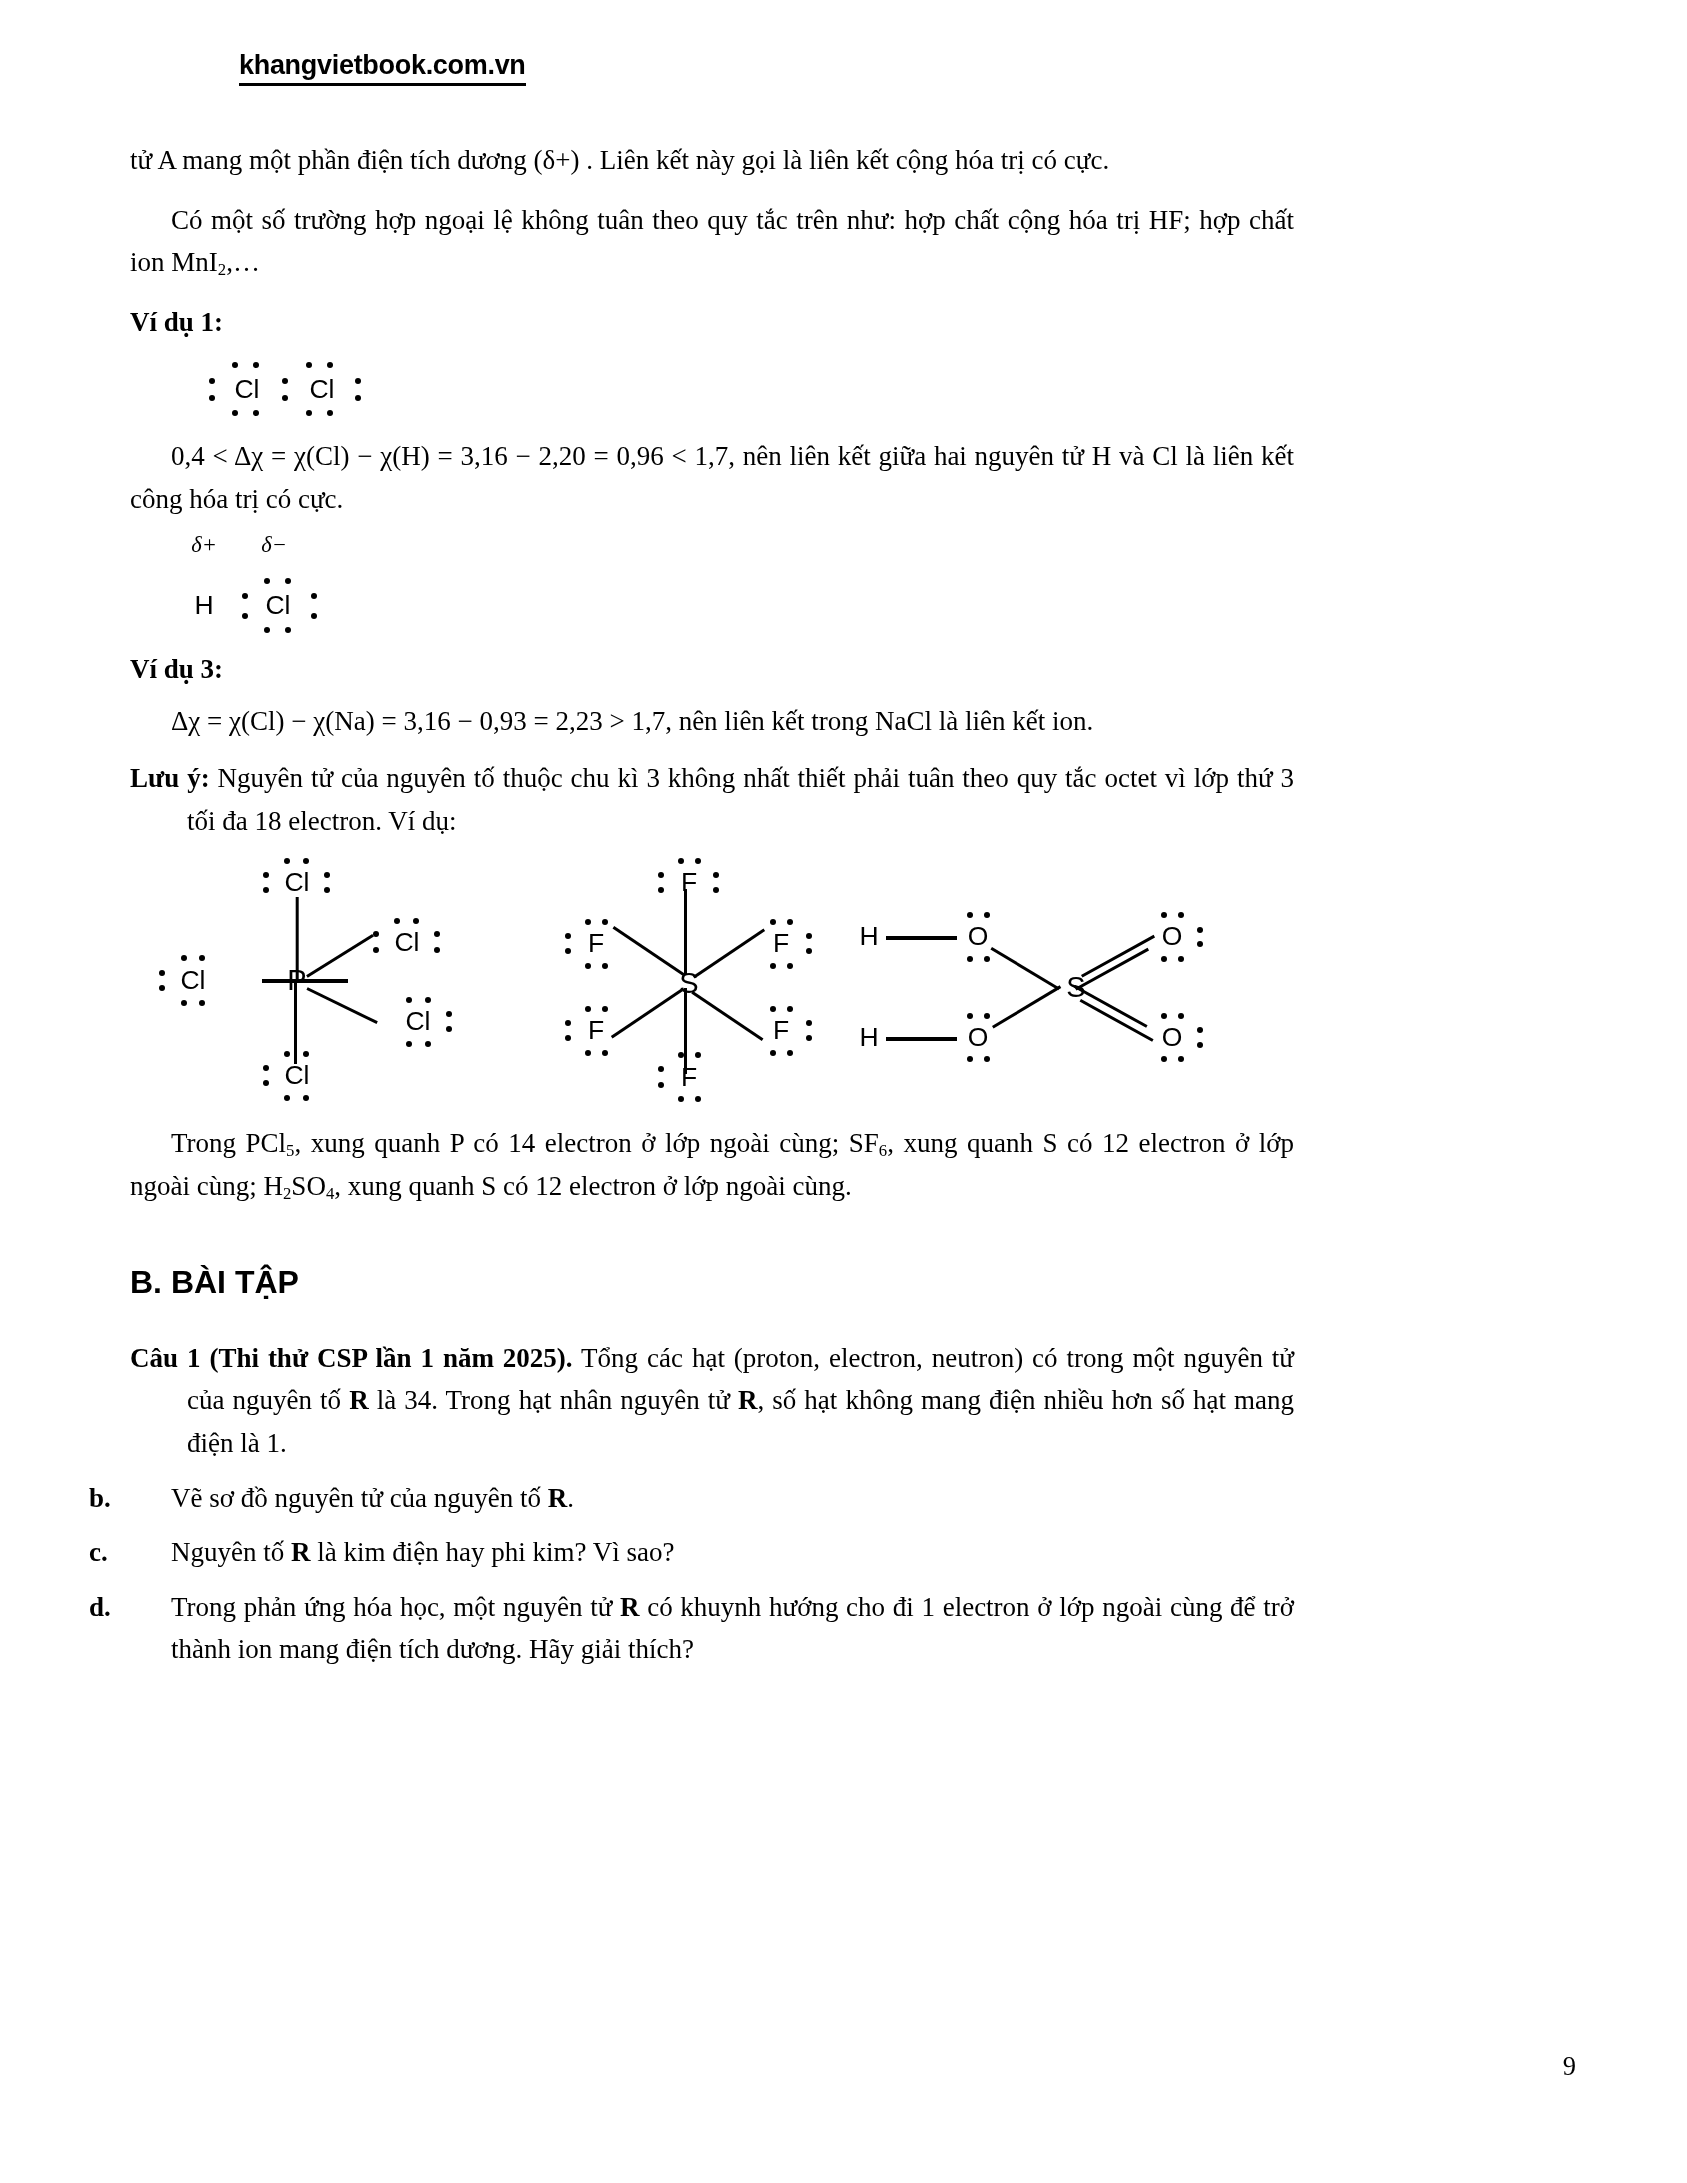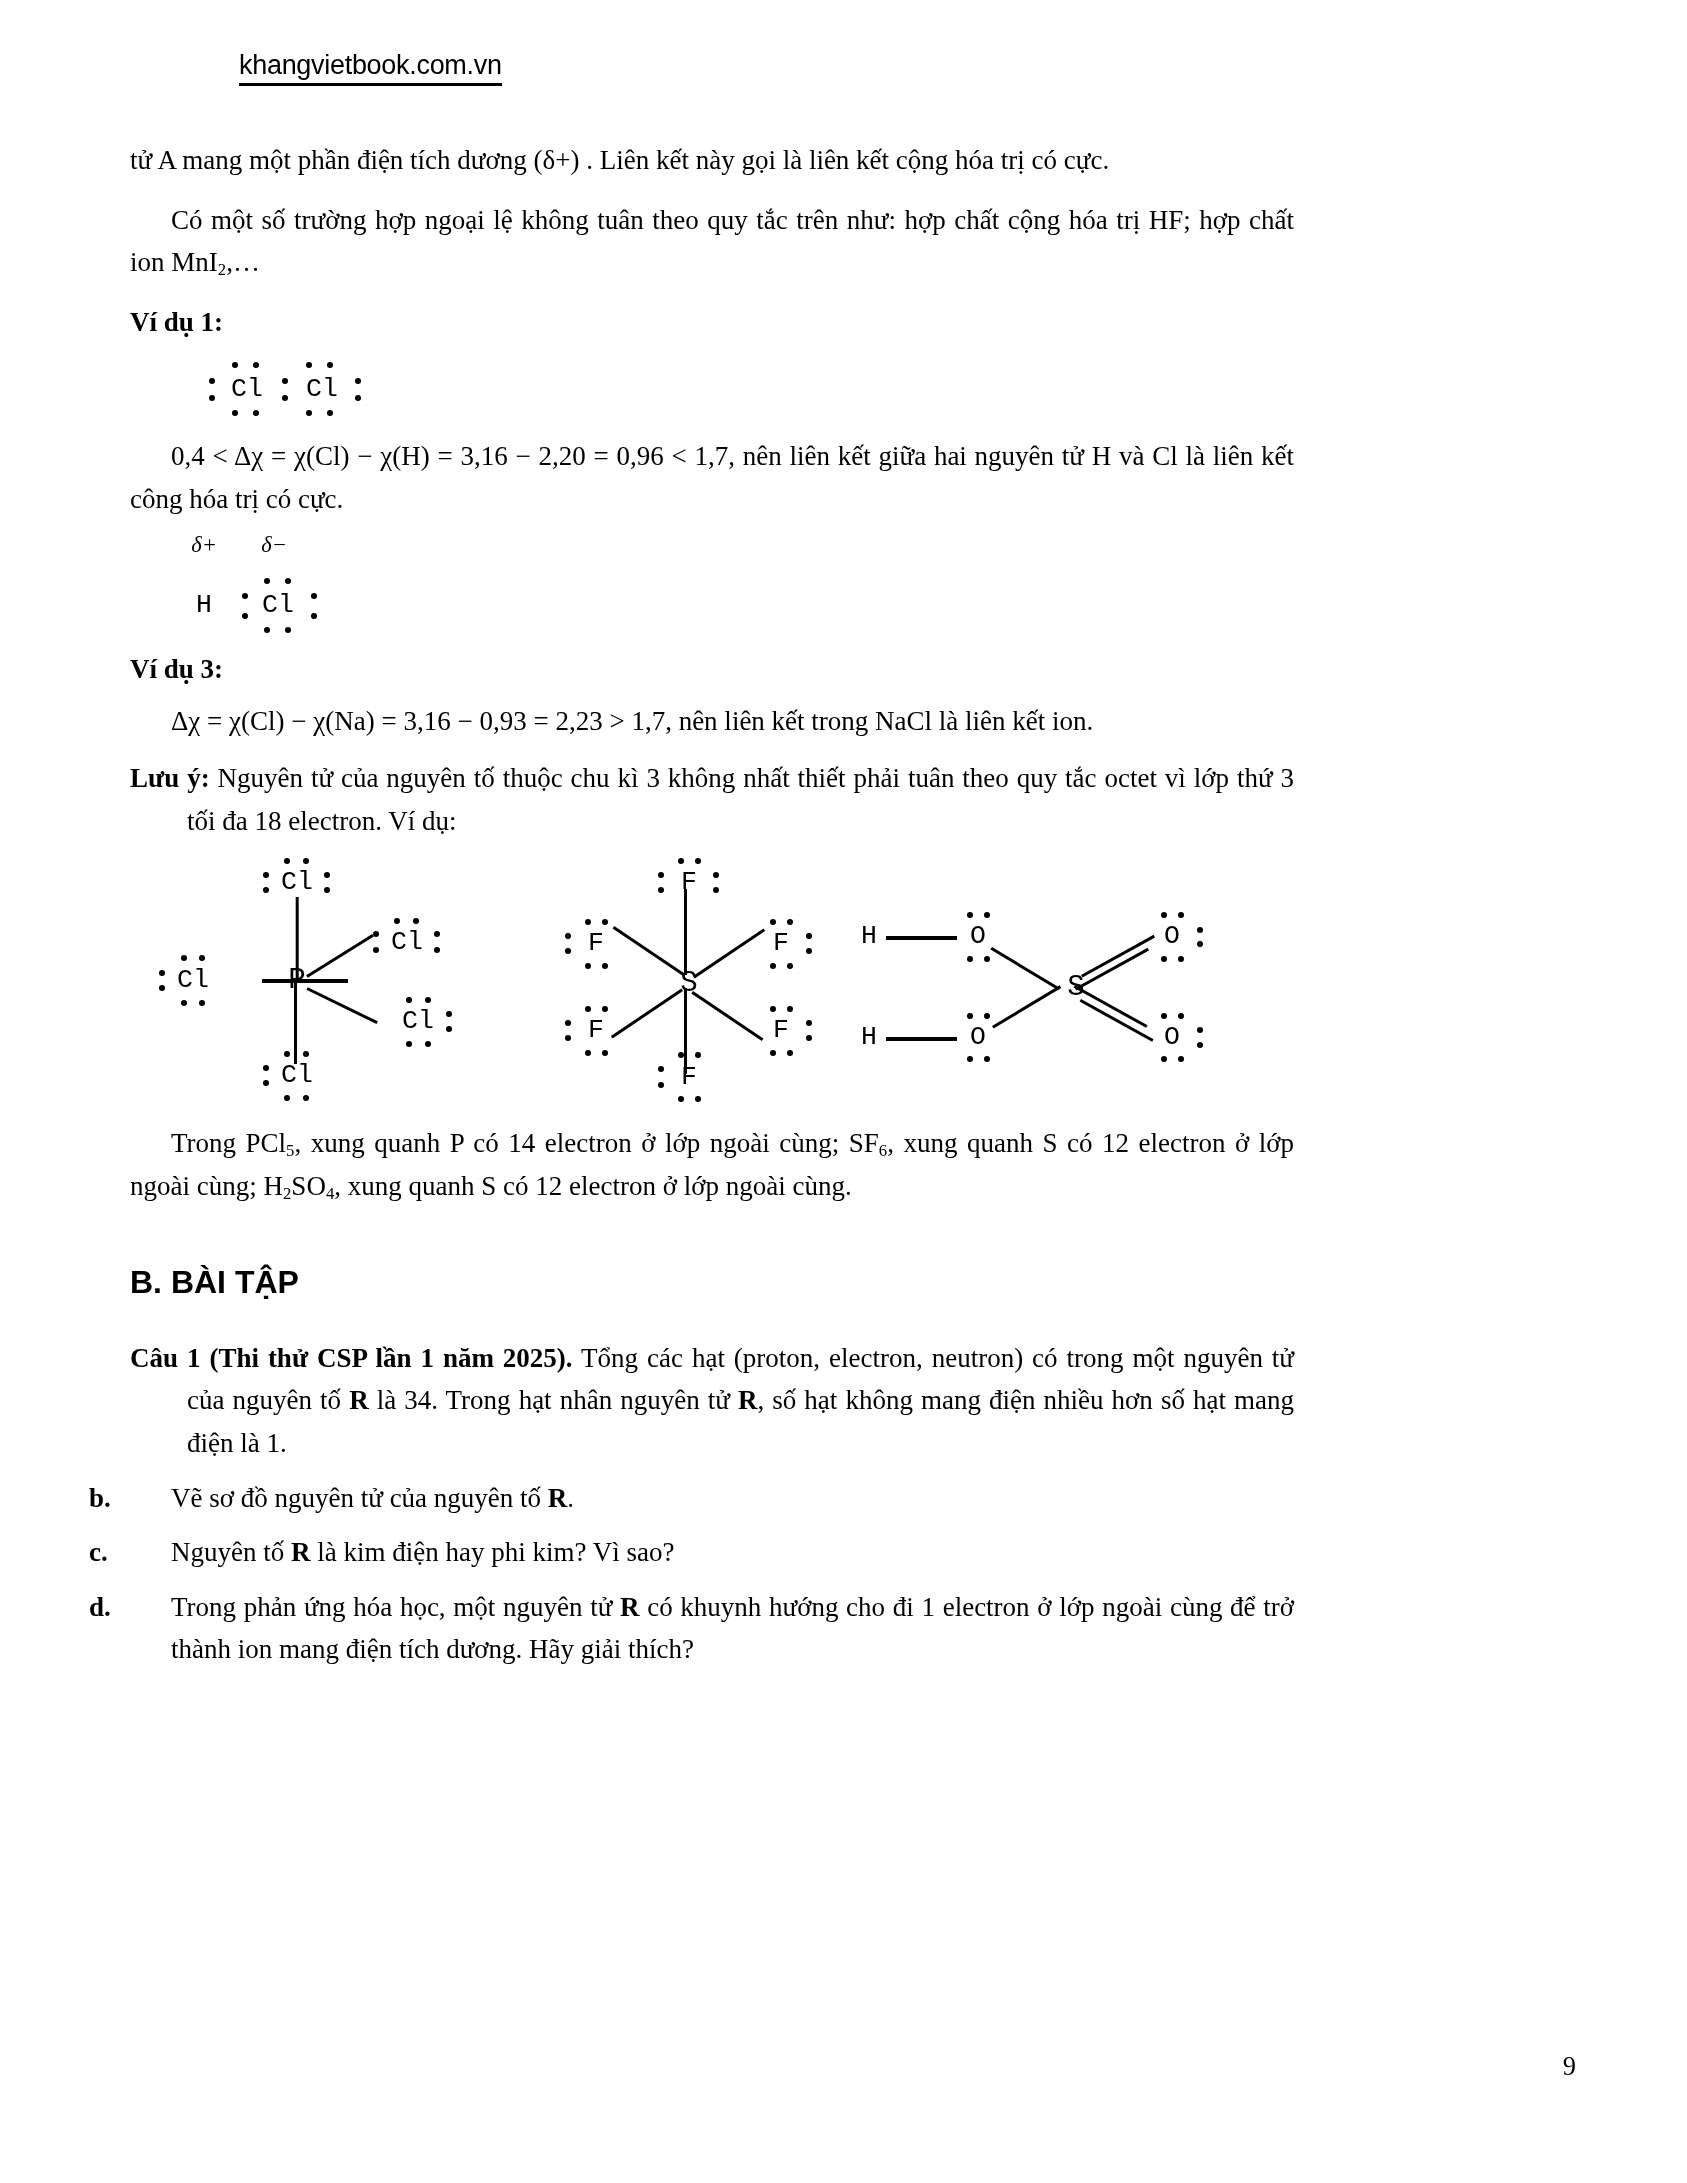--- a/index.html
+++ b/index.html
@@ -11,21 +11,21 @@
     overflow:hidden;
   }
   .page{
     position:absolute;inset:0;
     padding:0;
   }
   
   .site-header{
     position:absolute;left:239px;top:52px;
     font-family:"Liberation Sans","DejaVu Sans",sans-serif;
-    font-weight:normal;font-size:27px;
+    font-weight:bold;font-size:27px;
     letter-spacing:-0.3px;
     padding-bottom:4px;
     border-bottom:3.3px solid #000;
     display:inline-block;
     line-height:1.0;
   }
   
   .content{
     position:absolute;
     left:130px;top:139px;
@@ -50,21 +50,21 @@
   .lbl{font-weight:bold;}
   .math{
     font-family:"Liberation Serif","DejaVu Serif",serif;
     font-size:27px;
   }
   sub{font-size:0.62em;vertical-align:-0.25em;}
 
   
   .row{margin-top:17px;}
   .atom{
-    font-family:Liberation Mono, monospace;
+    font-family:Liberation Sans, sans-serif;
     font-size:26.5px;
     line-height:1;
     position:absolute;
     transform:translate(-50%,-50%);
     white-space:nowrap;
   }
   .dot{
     position:absolute;
     width:6px;height:6px;
     background:#000;border-radius:50%;

